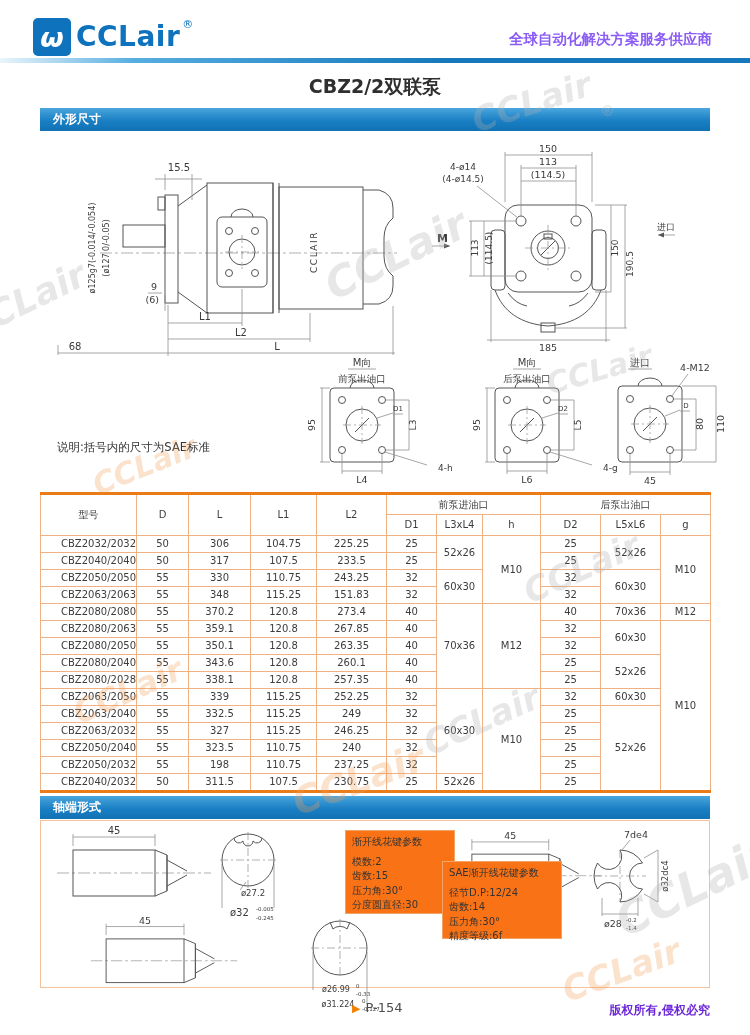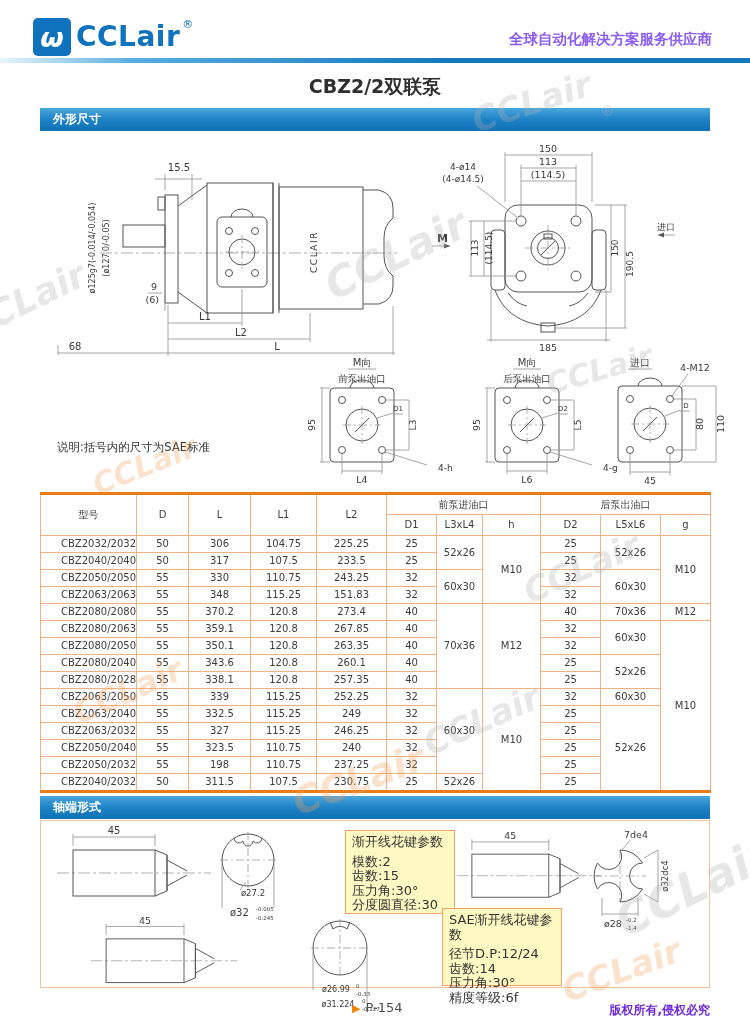--- a/index.html
+++ b/index.html
@@ -35,21 +35,21 @@
               table-layout:fixed;font-size:10px;color:#3c3c3c;
               border-top:3px solid #e97b18;border-bottom:3px solid #e97b18}
   .spec-table th,.spec-table td{border:1px solid #f0b183;font-weight:normal;text-align:center;
               padding:0;height:16px;line-height:1.15;overflow:hidden}
   .spec-table thead tr.gr th{height:19px}
   .spec-table thead tr.sub th{height:20px}
   .spec-table tbody td:first-child{text-align:right;padding-left:14px}
   
   .shaft-box{left:40px;top:820px;width:670px;height:168px;border:1px solid #f5c09a;box-sizing:border-box}
   .param-box{position:absolute;border:1.5px solid #f2a464;box-sizing:border-box;
-             padding:4px 6px;font-size:13px;line-height:14.5px;color:#333;background:#fef9c3}
+             padding:4px 6px;font-size:10px;line-height:14.5px;color:#333;background:#f97316}
   .pb-title{margin-bottom:5px}
   
   .pagenum{left:352px;top:1000px;font-size:13px;color:#4d4d4d}
   .pagenum .arrow{color:#f18101;font-size:11px;margin-right:5px}
   .copyright{right:40px;top:1002px;font-size:12px;font-weight:bold;color:#6d28d9}
   
   .wm{position:absolute;font-weight:bold;font-style:italic;pointer-events:none;white-space:nowrap}
   .wm-g{color:rgba(175,175,175,0.30)}
   .wm-o{color:rgba(242,160,90,0.30)}
 </style>
@@ -596,21 +596,21 @@
       <line x1="79" y1="40" x2="79" y2="92"></line>
     </g>
   <text x="48" y="80" font-size="8" text-anchor="middle">ø26.99</text>
   <text x="68" y="76" font-size="5.5">0</text>
   <text x="68" y="84" font-size="5.5">-0.33</text>
   <text x="50" y="95" font-size="8" text-anchor="middle">ø31.224</text>
   <text x="74" y="91" font-size="5.5">0</text>
   <text x="74" y="99" font-size="5.5">-0.127</text>
 </svg>
 
-<div class="param-box" style="left:442px;top:908px;width:120px;height:78px">
+<div class="param-box" style="left:442px;top:861px;width:120px;height:78px">
   <div class="pb-title">SAE渐开线花键参数</div>
   <div class="pb-line">径节D.P:12/24</div>
   <div class="pb-line">齿数:14</div>
   <div class="pb-line">压力角:30°</div>
   <div class="pb-line">精度等级:6f</div>
 </div>
 
 <div class="abs pagenum">
   <span class="arrow">▶</span><span>P-154</span>
 </div>

